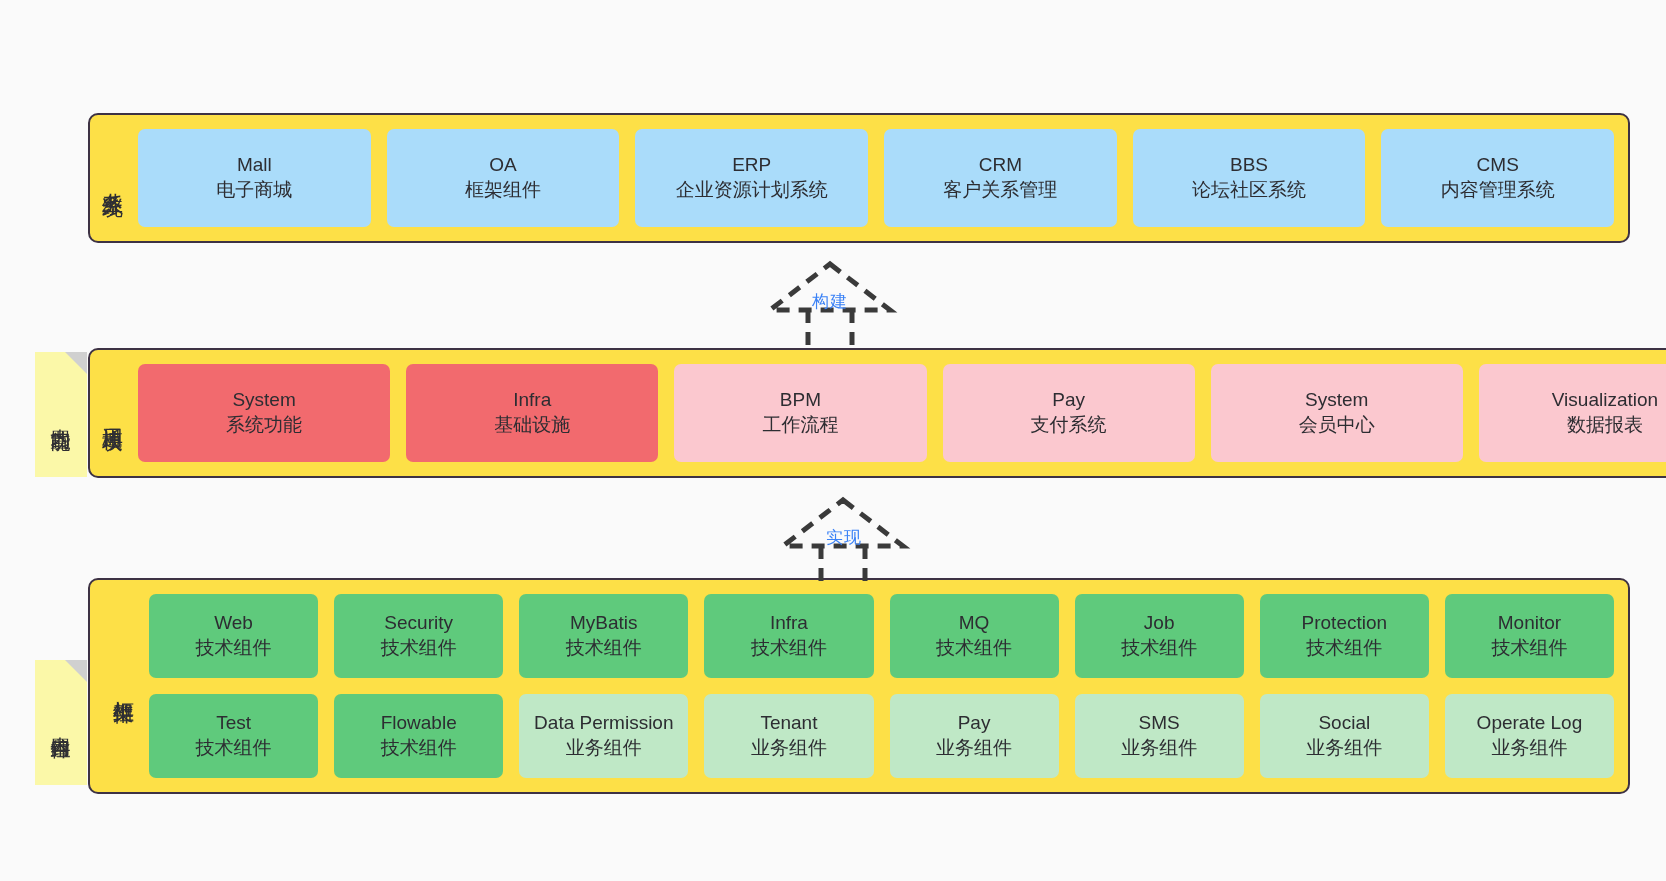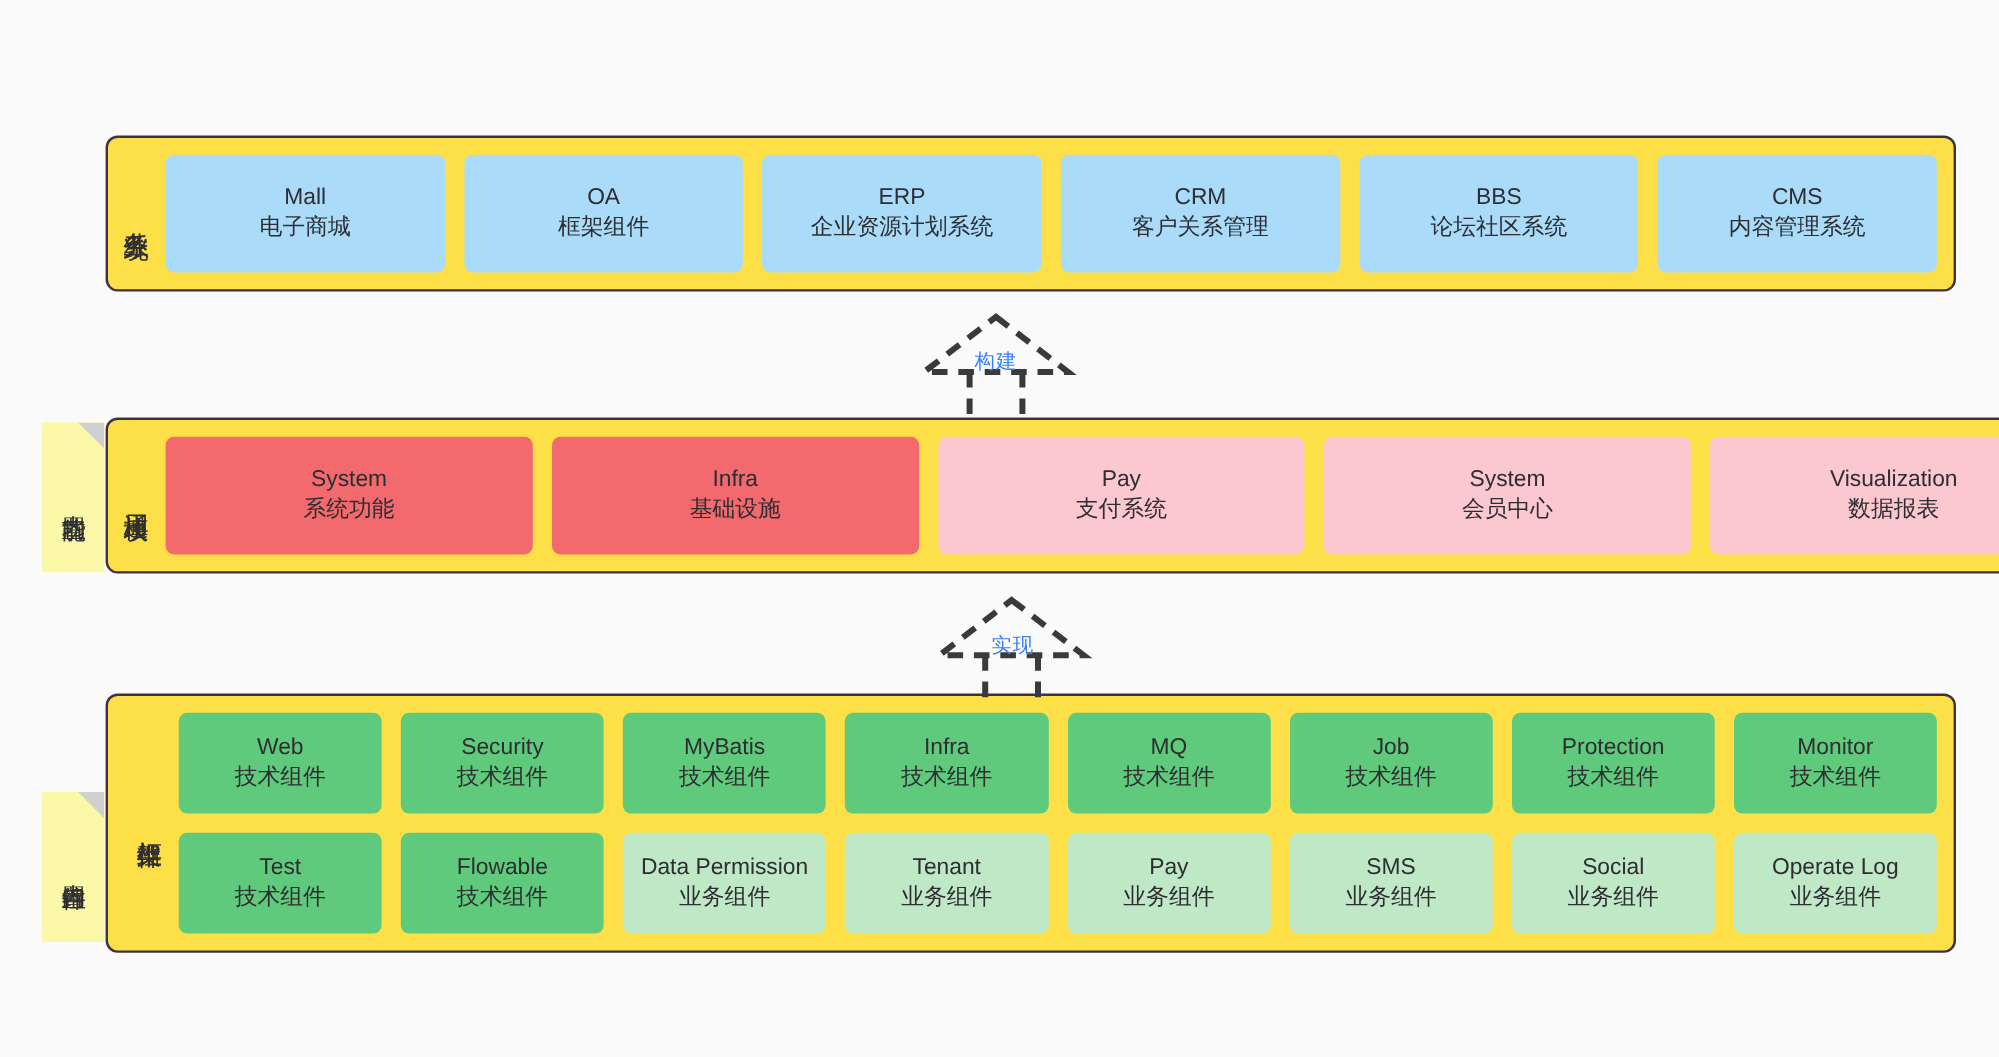--- a/index.html
+++ b/index.html
@@ -191,20 +191,24 @@
       <div class="row">
         <div class="card red">
           <div class="l1">System</div>
           <div class="l2">系统功能</div>
         </div>
         <div class="card red">
           <div class="l1">Infra</div>
           <div class="l2">基础设施</div>
         </div>
         <div class="card pink">
+          <div class="l1">BPM</div>
+          <div class="l2">工作流程</div>
+        </div>
+        <div class="card pink">
           <div class="l1">Pay</div>
           <div class="l2">支付系统</div>
         </div>
         <div class="card pink">
           <div class="l1">System</div>
           <div class="l2">会员中心</div>
         </div>
         <div class="card pink">
           <div class="l1">Visualization</div>
           <div class="l2">数据报表</div>

